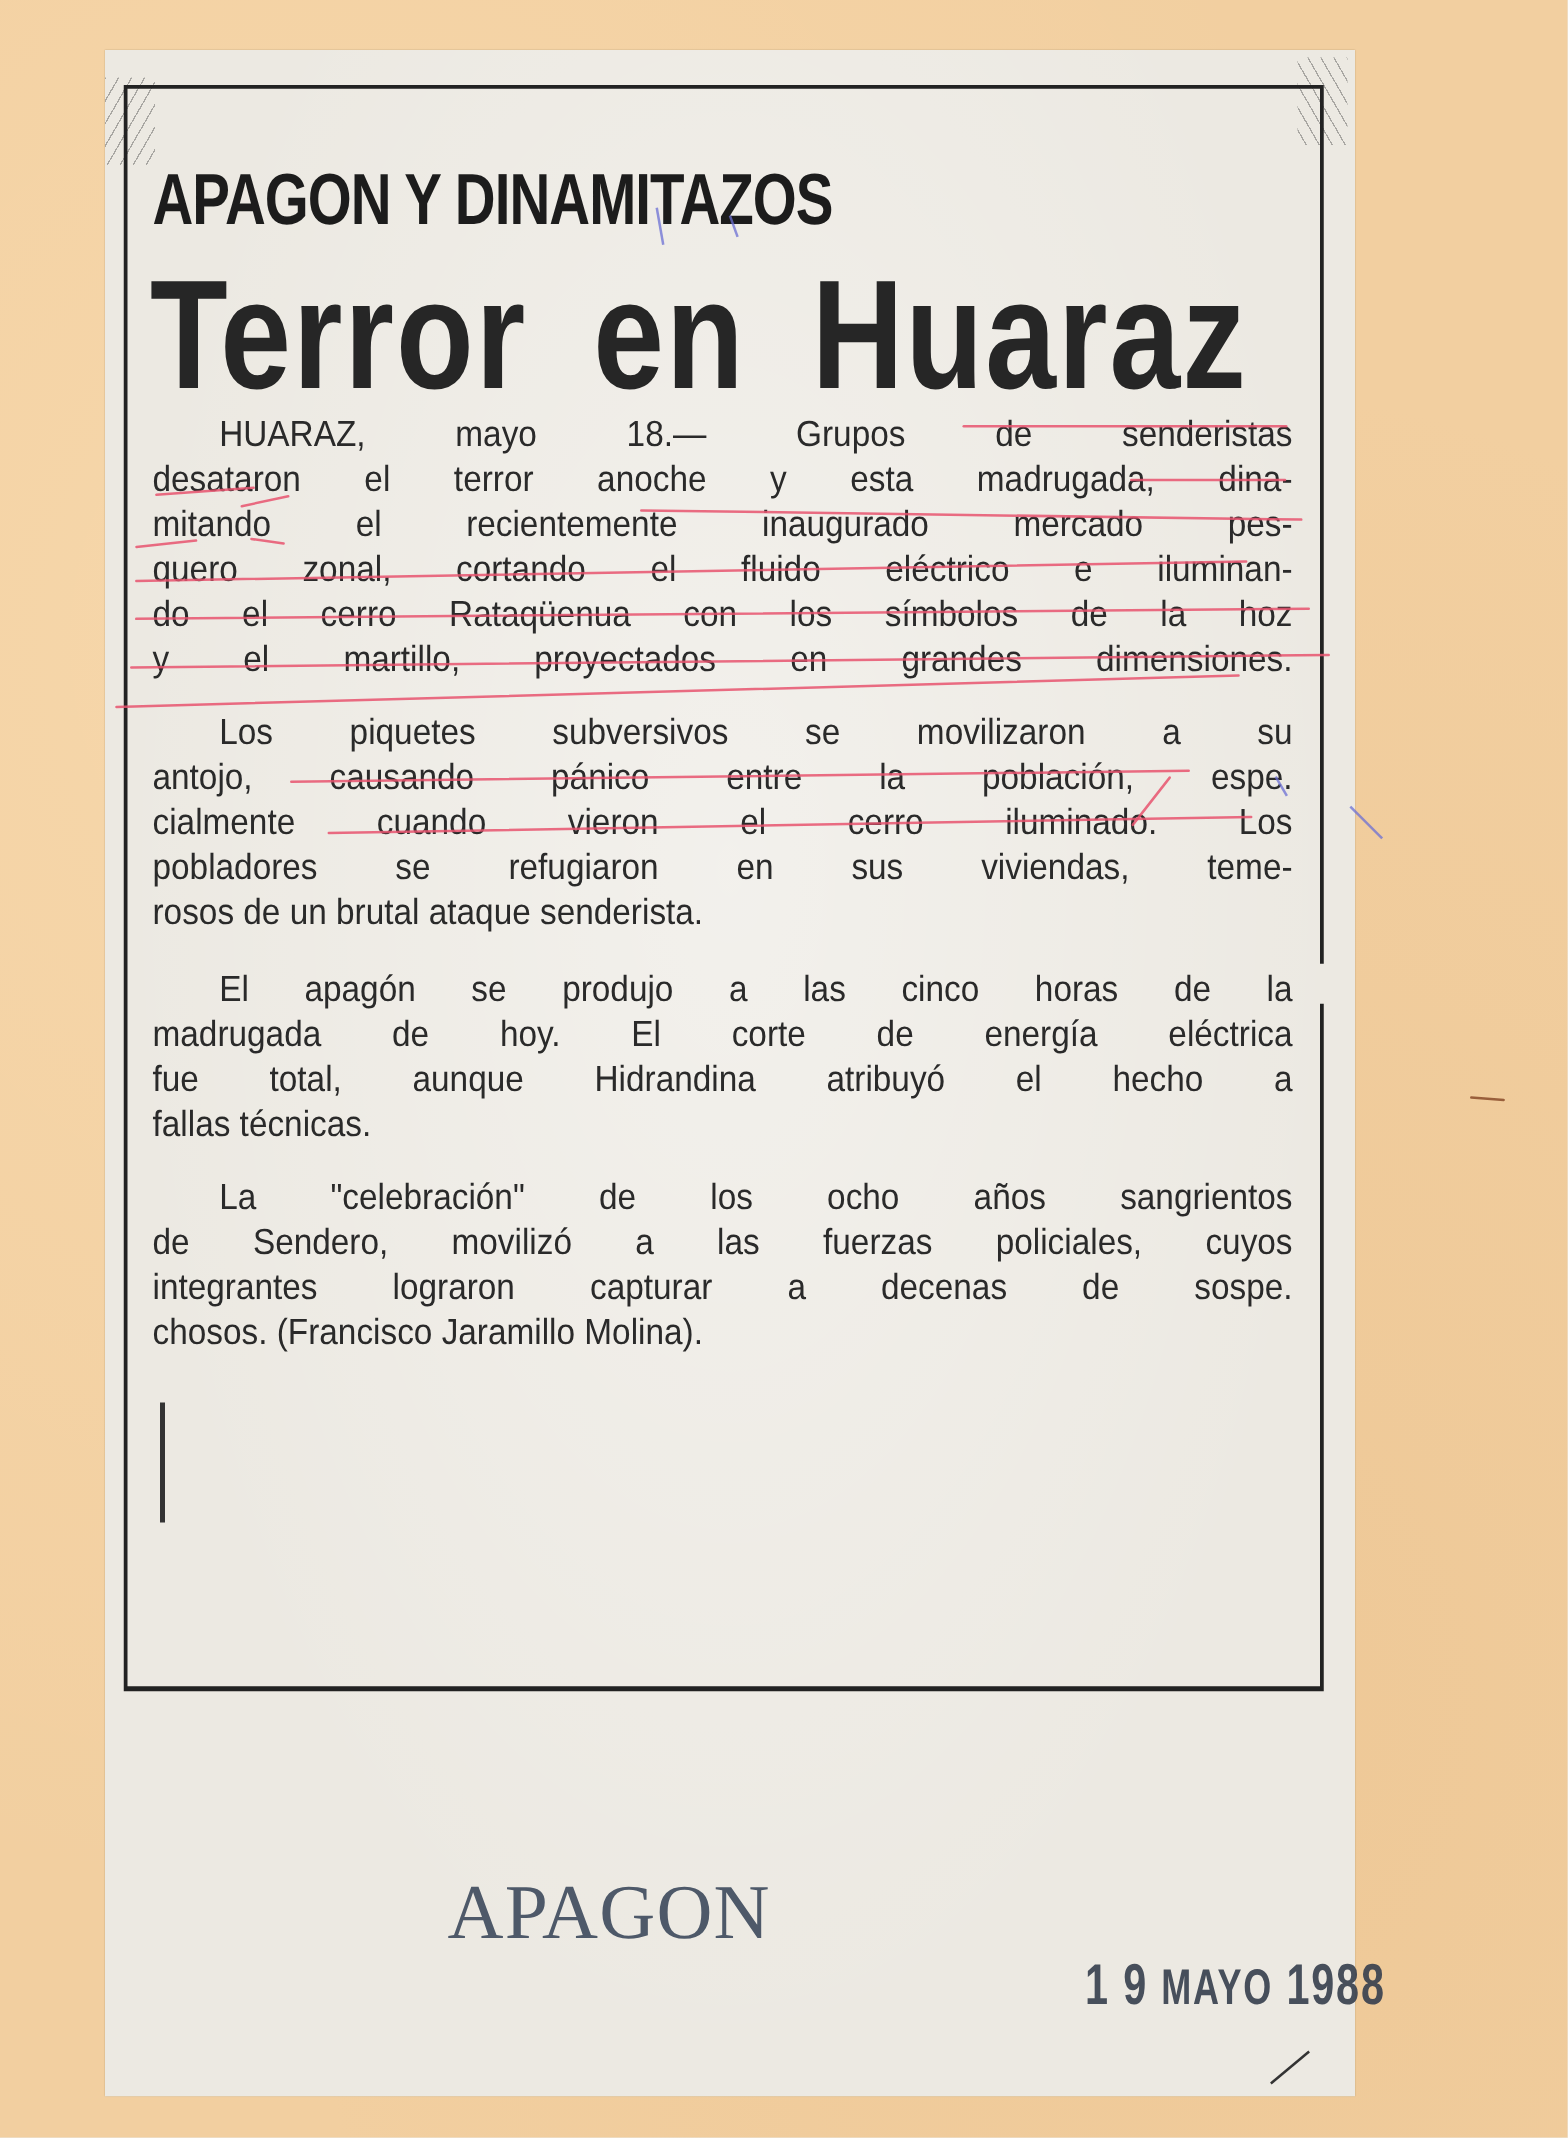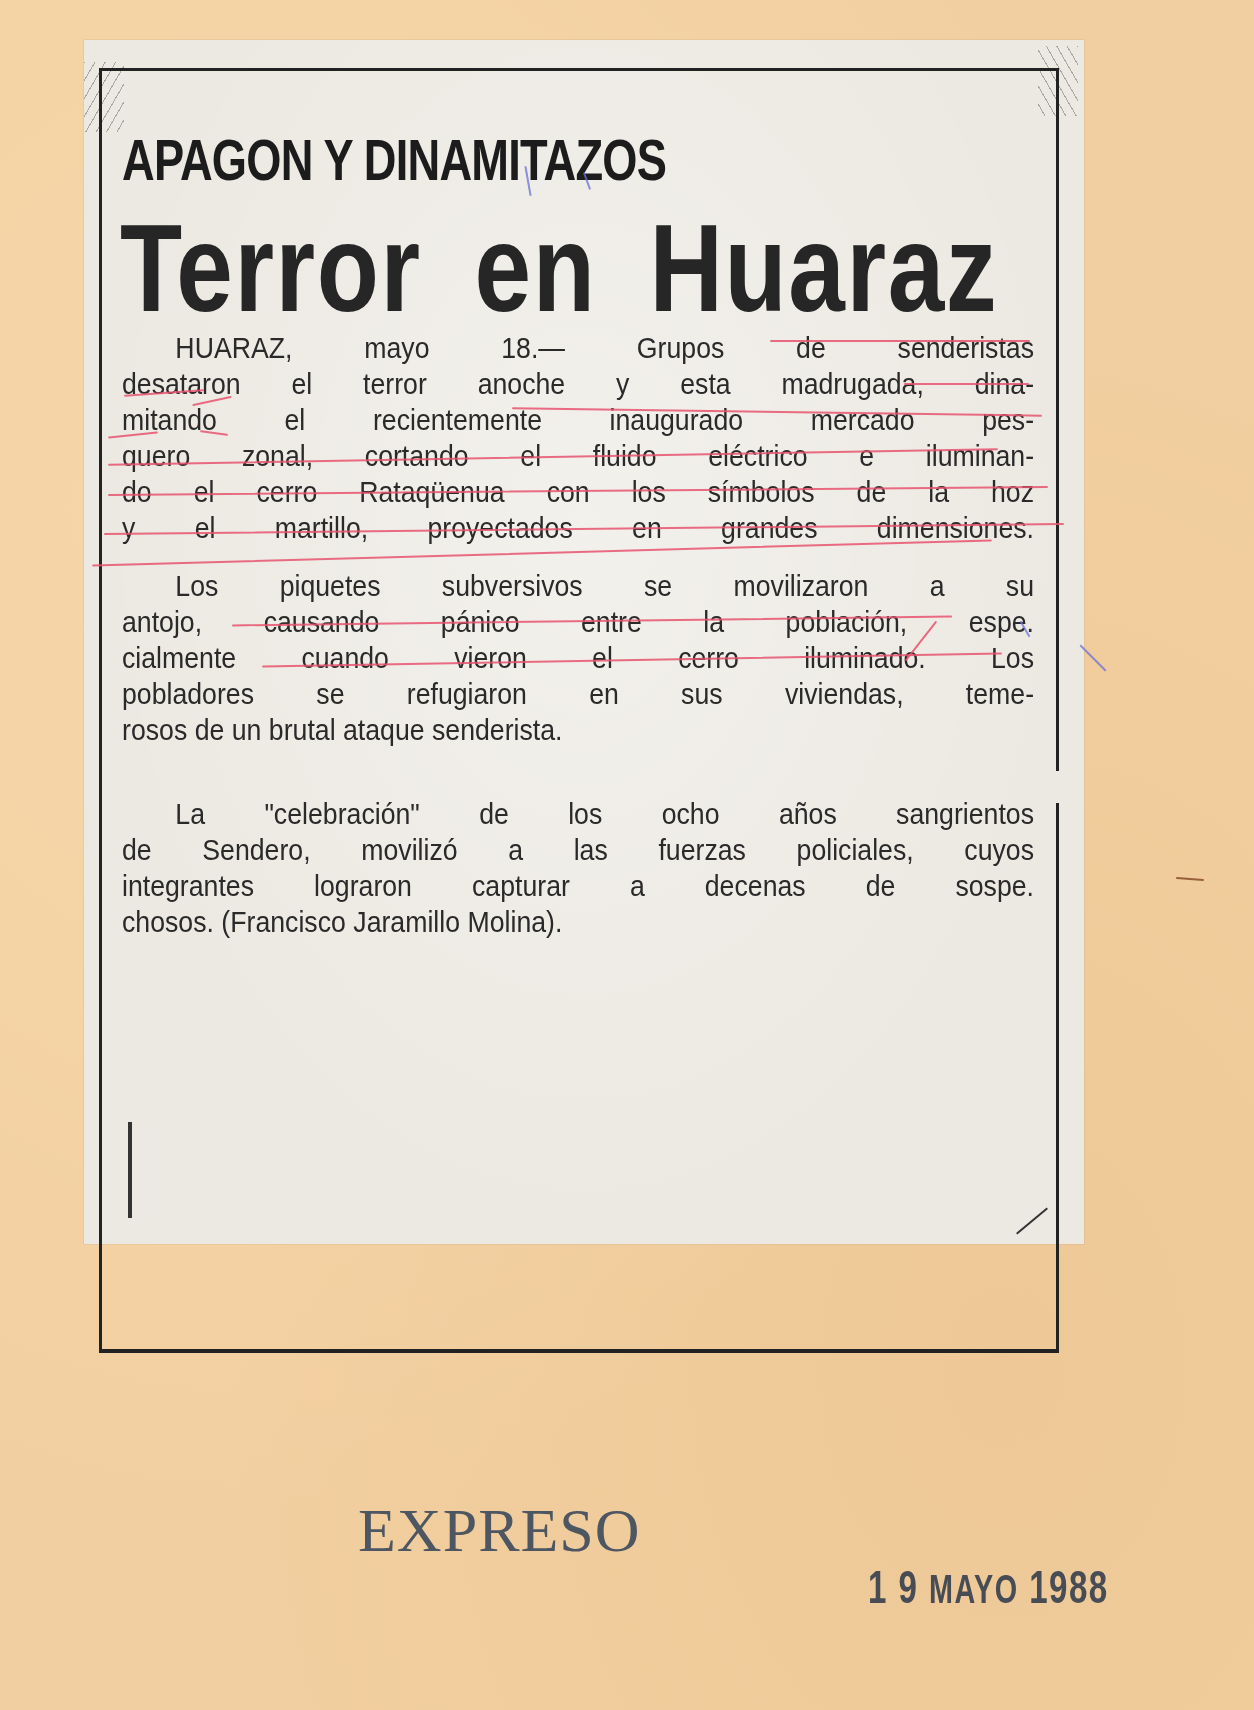--- a/index.html
+++ b/index.html
@@ -17,21 +17,21 @@
         radial-gradient(ellipse at 80% 80%, rgba(220,170,110,0.18), rgba(0,0,0,0) 55%);
       font-family: "Liberation Sans", sans-serif;
     }
 
     
     .clipping {
       position: absolute;
       left: 84px;
       top: 40px;
       width: 1000px;
-      height: 1204px;
+      height: 1637px;
       background: #ece9e2;
       background-image:
         radial-gradient(ellipse at 50% 40%, rgba(255,255,255,0.35), rgba(0,0,0,0) 70%);
       box-shadow: 0 0 1px rgba(120,100,70,0.5);
     }
 
     
     .frame {
       position: absolute;
       left: 15px;
@@ -226,20 +226,26 @@
       <span class="line indent">Los piquetes subversivos se movilizaron a su</span>
       <span class="line">antojo, causando pánico entre la población, espe.</span>
       <span class="line">cialmente cuando vieron el cerro iluminado. Los</span>
       <span class="line">pobladores se refugiaron en sus viviendas, teme-</span>
       <span class="line last">rosos de un brutal ataque senderista.</span>
     </div>
     <div class="para-gap-sm"></div>
 
     <div class="para-gap"></div>
 
+    <div class="para">
+      <span class="line indent">El apagón se produjo a las cinco horas de la</span>
+      <span class="line">madrugada de hoy. El corte de energía eléctrica</span>
+      <span class="line">fue total, aunque Hidrandina atribuyó el hecho a</span>
+      <span class="line last">fallas técnicas.</span>
+    </div>
     <div class="para-gap"></div>
 
     <div class="para">
       <span class="line indent">La "celebración" de los ocho años sangrientos</span>
       <span class="line">de Sendero, movilizó a las fuerzas policiales, cuyos</span>
       <span class="line">integrantes lograron capturar a decenas de sospe.</span>
       <span class="line last">chosos. (Francisco Jaramillo Molina).</span>
     </div>
   </div>
 
@@ -257,18 +263,18 @@
   <div class="ann" style="left:148px; top:580px; width:720px; transform:rotate(-0.7deg);"></div>
   <div class="ann" style="left:178px; top:619px; width:740px; transform:rotate(-1deg);"></div>
   <div class="ann" style="left:812px; top:600px; width:50px; transform:rotate(-52deg);"></div>
 
   <div class="pen" style="left:940px; top:580px; height:18px; transform:rotate(-30deg);"></div>
 </div>
 
 <div class="pen" style="left:1092px; top:640px; height:36px; transform:rotate(-45deg);"></div>
 <div class="ann" style="left:1176px; top:878px; width:28px; background:#8a4b2a; transform:rotate(4deg);"></div>
 
-<div class="stamp-paper">EXPRESO</div>
+<div class="stamp-paper">APAGON</div>
 <div class="stamp-date">
   <span>1 9</span>
   <span class="month">MAYO</span>
   <span>1988</span>
 </div>
 
 </body></html>

